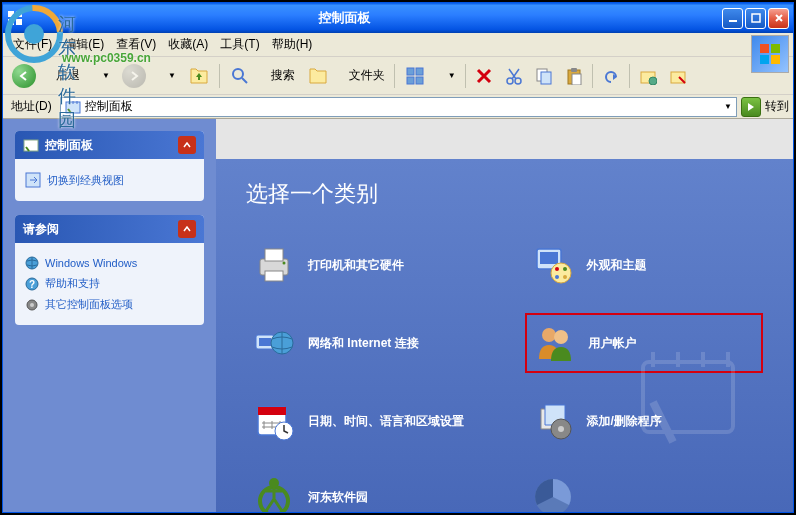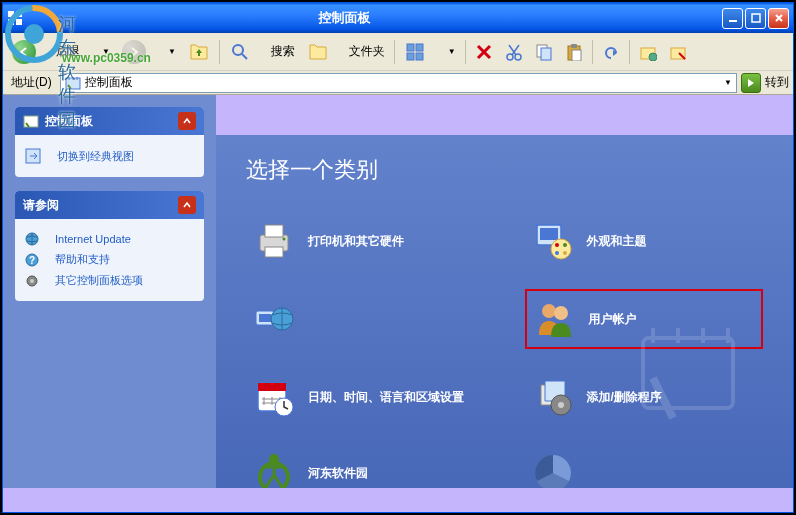--- a/index.html
+++ b/index.html
@@ -1,17 +1,17 @@
 <!DOCTYPE html>
 <html><head>
 <meta charset="utf-8">
 <style>
 * { margin: 0; padding: 0; box-sizing: border-box; }
 body { font-family: "Microsoft YaHei", Tahoma, sans-serif; font-size: 12px; background: #000; width: 796px; height: 515px; overflow: hidden; position: relative; }
-.window { position: absolute; left: 2px; top: 2px; width: 792px; height: 511px; background: #c4b5fd; border: 1px solid #0054e3; }
+.window { position: absolute; left: 2px; top: 2px; width: 792px; height: 511px; background: #e5e5e5; border: 1px solid #0054e3; }
 .titlebar { height: 30px; background: linear-gradient(to bottom, #0058e6 0%, #3890ff 8%, #2b7eff 40%, #0454e3 88%, #0040b0 100%); display: flex; align-items: center; padding: 0 4px; color: #fff; font-weight: bold; font-size: 13px; }
 .titlebar-icon { width: 16px; height: 16px; margin-right: 4px; display: inline-flex; align-items: center; justify-content: center; }
 .title-text { flex: 1; text-align: center; margin-right: 60px; }
 .win-controls { display: flex; gap: 2px; }
 .win-btn { width: 21px; height: 21px; border: 1px solid #fff; border-radius: 3px; display: flex; align-items: center; justify-content: center; color: #fff; font-weight: bold; font-size: 11px; cursor: pointer; }
 .win-btn.min, .win-btn.max { background: linear-gradient(to bottom, #3f89ec, #1659c4); }
 .win-btn.close { background: linear-gradient(to bottom, #f5a091, #e45d46 50%, #c9331a); }
 .menubar { height: 24px; background: #ece9d8; display: flex; align-items: center; padding: 0 4px; border-bottom: 1px solid #d4d0c8; position: relative; }
 .menu-item { padding: 2px 6px; cursor: pointer; }
 .throbber { position: absolute; right: 4px; top: 2px; width: 38px; height: 38px; background: linear-gradient(135deg, #3f89ec, #94c3ff); border: 1px solid #aaa; display: flex; align-items: center; justify-content: center; z-index: 5; }
@@ -24,21 +24,21 @@
 .addressbar { height: 24px; background: #ece9d8; display: flex; align-items: center; padding: 2px 4px; gap: 4px; border-bottom: 1px solid #aca899; }
 .addr-label { padding: 0 4px; }
 .addr-field { flex: 1; height: 20px; background: #fff; border: 1px solid #7f9db9; display: flex; align-items: center; padding: 0 4px; gap: 4px; }
 .go-btn { width: 20px; height: 20px; background: linear-gradient(to bottom, #7ac142, #4a8a1f); border: 1px solid #3a7010; border-radius: 3px; display: flex; align-items: center; justify-content: center; color: #fff; cursor: pointer; }
 .content { display: flex; height: calc(100% - 116px); }
 .sidebar { width: 213px; background: #6f8cd1; padding: 12px; display: flex; flex-direction: column; gap: 14px; }
 .panel { background: #eff3fb; border-radius: 4px; overflow: hidden; }
 .panel-header { background: linear-gradient(to right, #2957b3, #4a77d4); color: #fff; font-weight: bold; padding: 5px 8px; display: flex; align-items: center; justify-content: space-between; font-size: 12px; }
 .panel-header .collapse { width: 18px; height: 18px; background: #c73119; border-radius: 3px; display: flex; align-items: center; justify-content: center; color: #fff; font-size: 10px; cursor: pointer; }
 .panel-body { padding: 10px; }
-.panel-link { display: flex; align-items: center; gap: 16px; color: #215dc6; padding: 3px 0; cursor: pointer; font-size: 11px; }
+.panel-link { display: flex; align-items: center; gap: 6px; color: #215dc6; padding: 3px 0; cursor: pointer; font-size: 11px; }
 .main { flex: 1; background: linear-gradient(to bottom, #6282cc 0%, #4868b8 100%); padding: 20px 30px; color: #fff; overflow: auto; position: relative; margin-top: 40px; }
 .main h1 { font-size: 22px; font-weight: normal; margin-bottom: 28px; }
 .categories { display: grid; grid-template-columns: 1fr 1fr; gap: 20px 40px; }
 .cat-item { display: flex; align-items: center; gap: 12px; cursor: pointer; padding: 6px; }
 .cat-item.highlighted { border: 2px solid #d4000f; align-items: center; }
 .cat-icon { width: 44px; height: 44px; display: flex; align-items: center; justify-content: center; flex-shrink: 0; }
 .cat-label { font-size: 12px; font-weight: bold; }
 .watermark-cp { position: absolute; right: 30px; bottom: 40px; opacity: 0.15; pointer-events: none; }
 .watermark { position: absolute; left: 0; top: 0; pointer-events: none; z-index: 100; }
 .watermark-text { position: absolute; left: 62px; top: 36px; color: #49a638; font-weight: bold; font-size: 12px; font-family: Arial; text-shadow: 0 0 2px #fff; margin-top: 15px; }
@@ -71,20 +71,36 @@
           </svg>
       </div>
       <div class="win-btn close">
         <svg width="10" height="10">
             <path d="M2 2 L8 8 M8 2 L2 8" stroke="#fff" stroke-width="2"></path>
           </svg>
       </div>
     </div>
   </div>
 
+  <div class="menubar">
+    <span class="menu-item">文件(F)</span>
+    <span class="menu-item">编辑(E)</span>
+    <span class="menu-item">查看(V)</span>
+    <span class="menu-item">收藏(A)</span>
+    <span class="menu-item">工具(T)</span>
+    <span class="menu-item">帮助(H)</span>
+    <div class="throbber">
+      <svg width="24" height="24" viewBox="0 0 24 24">
+          <path d="M2 2h9v9H2z" fill="#f25022"></path>
+          <path d="M13 2h9v9h-9z" fill="#7fba00"></path>
+          <path d="M2 13h9v9H2z" fill="#00a4ef"></path>
+          <path d="M13 13h9v9h-9z" fill="#ffb900"></path>
+        </svg>
+    </div>
+  </div>
 
   <div class="toolbar">
     <div class="tb-btn">
       <span class="icon-circle back-icon">
         <svg width="14" height="14">
             <path d="M9 3 L4 7 L9 11" fill="none" stroke="#fff" stroke-width="2"></path>
           </svg>
       </span>
       <span>后退</span>
       <span class="dropdown-arrow">▼</span>
@@ -231,21 +247,21 @@
                 <path d="M2 7 L5 3 L8 7" fill="none" stroke="#fff" stroke-width="1.5"></path>
               </svg>
           </span>
         </div>
         <div class="panel-body">
           <div class="panel-link">
             <svg width="14" height="14">
                 <circle cx="7" cy="7" r="6" fill="#4a9fd8" stroke="#2a6a9a"></circle>
                 <path d="M2 5 Q7 3 12 5 M2 9 Q7 11 12 9 M7 1 L7 13" stroke="#2a6a9a" fill="none"></path>
               </svg>
-            <span>Internet Update</span>
+            <span>Windows Windows</span>
           </div>
           <div class="panel-link">
             <svg width="14" height="14">
                 <circle cx="7" cy="7" r="6" fill="#4a9fd8" stroke="#2a6a9a"></circle>
                 <text x="7" y="11" text-anchor="middle" fill="#fff" font-size="10" font-weight="bold">?</text>
               </svg>
             <span>帮助和支持</span>
           </div>
           <div class="panel-link">
             <svg width="14" height="14">
@@ -292,20 +308,21 @@
 
         <div class="cat-item">
           <span class="cat-icon">
             <svg width="44" height="44" viewBox="0 0 44 44">
                 <rect x="4" y="14" width="18" height="14" rx="2" fill="#cfe3f9" stroke="#4a77d4"></rect>
                 <rect x="7" y="17" width="12" height="8" fill="#4a77d4"></rect>
                 <circle cx="30" cy="22" r="11" fill="#4a9fd8" stroke="#2a6a9a"></circle>
                 <path d="M20 18 Q30 14 40 18 M20 26 Q30 30 40 26 M30 11 L30 33" stroke="#2a6a9a" fill="none"></path>
               </svg>
           </span>
+          <span class="cat-label">网络和 Internet 连接</span>
         </div>
 
         <div class="cat-item highlighted">
           <span class="cat-icon">
             <svg width="44" height="44" viewBox="0 0 44 44">
                 <circle cx="16" cy="14" r="7" fill="#e8a868"></circle>
                 <path d="M6 38 Q6 24 16 24 Q26 24 26 38 Z" fill="#d98c2a"></path>
                 <circle cx="28" cy="16" r="7" fill="#f0c088"></circle>
                 <path d="M18 40 Q18 26 28 26 Q38 26 38 40 Z" fill="#4a8a1f"></path>
               </svg>

